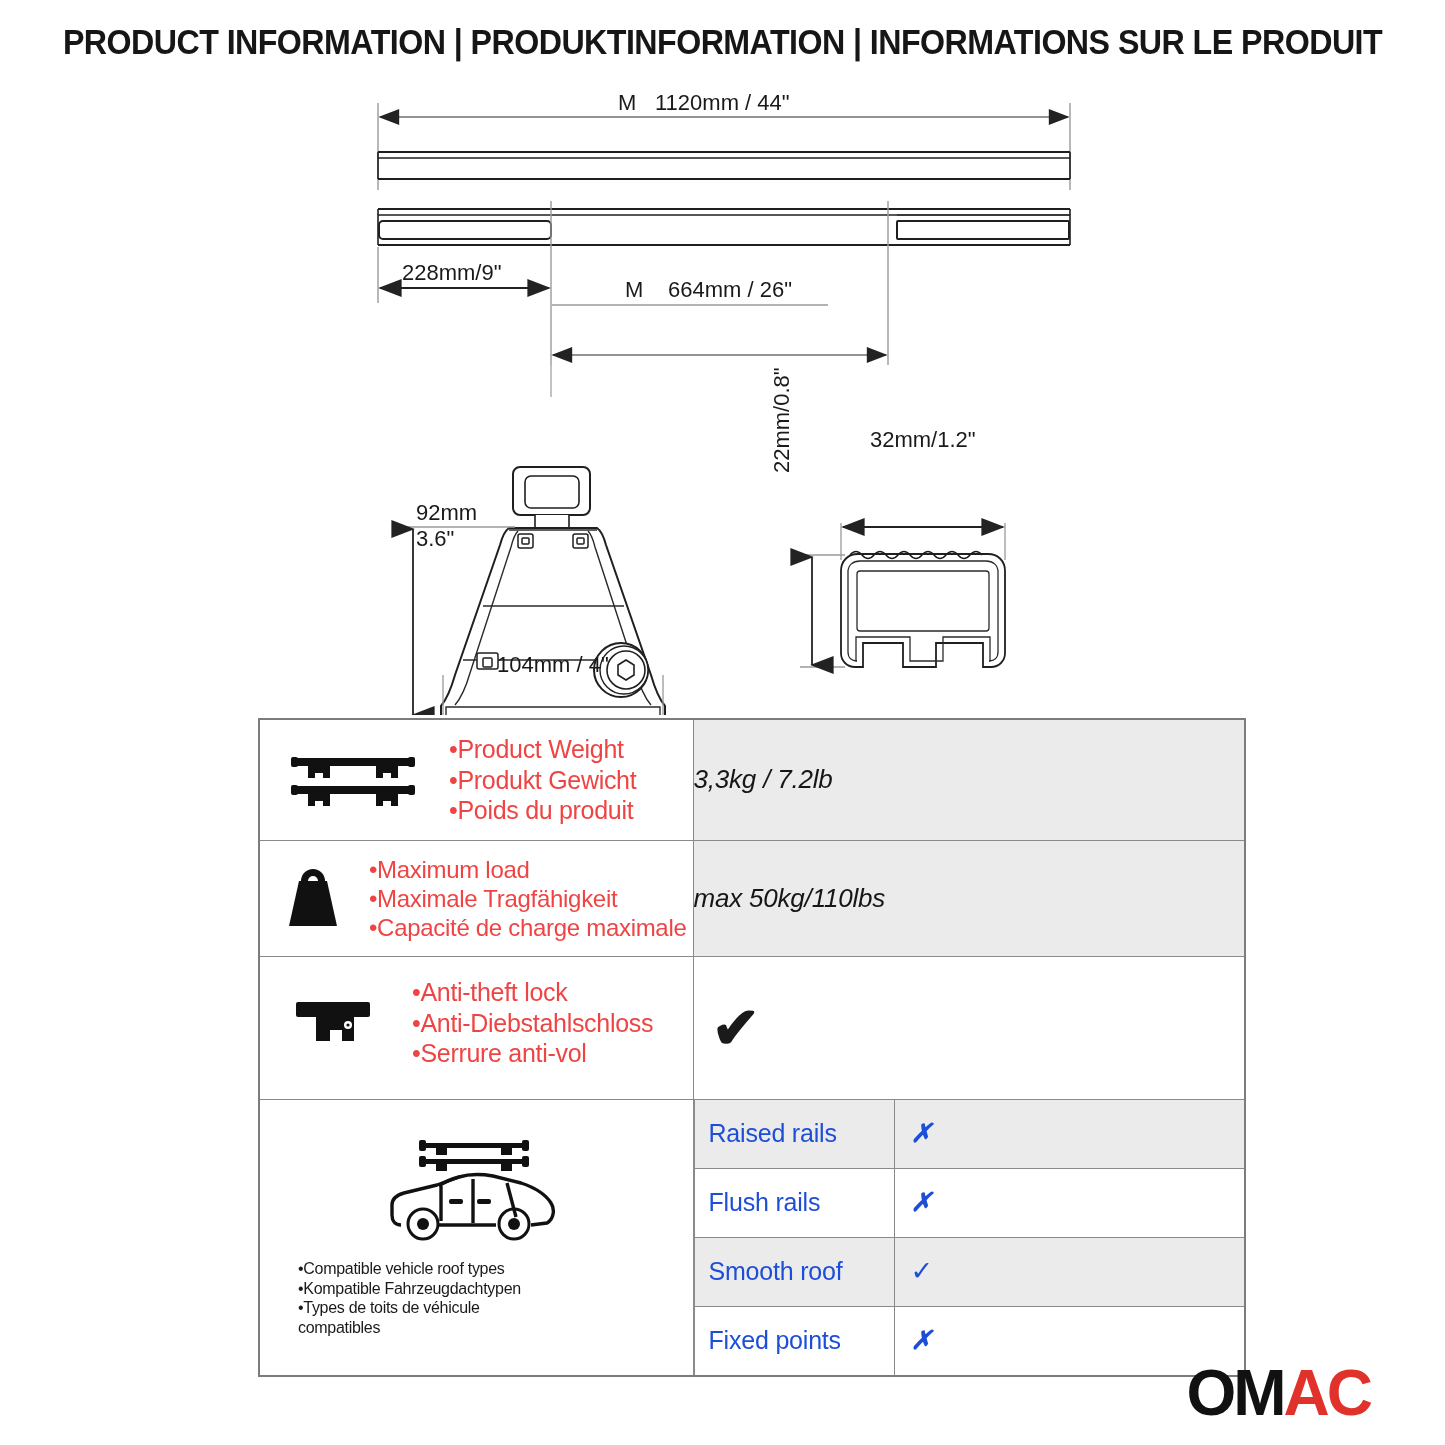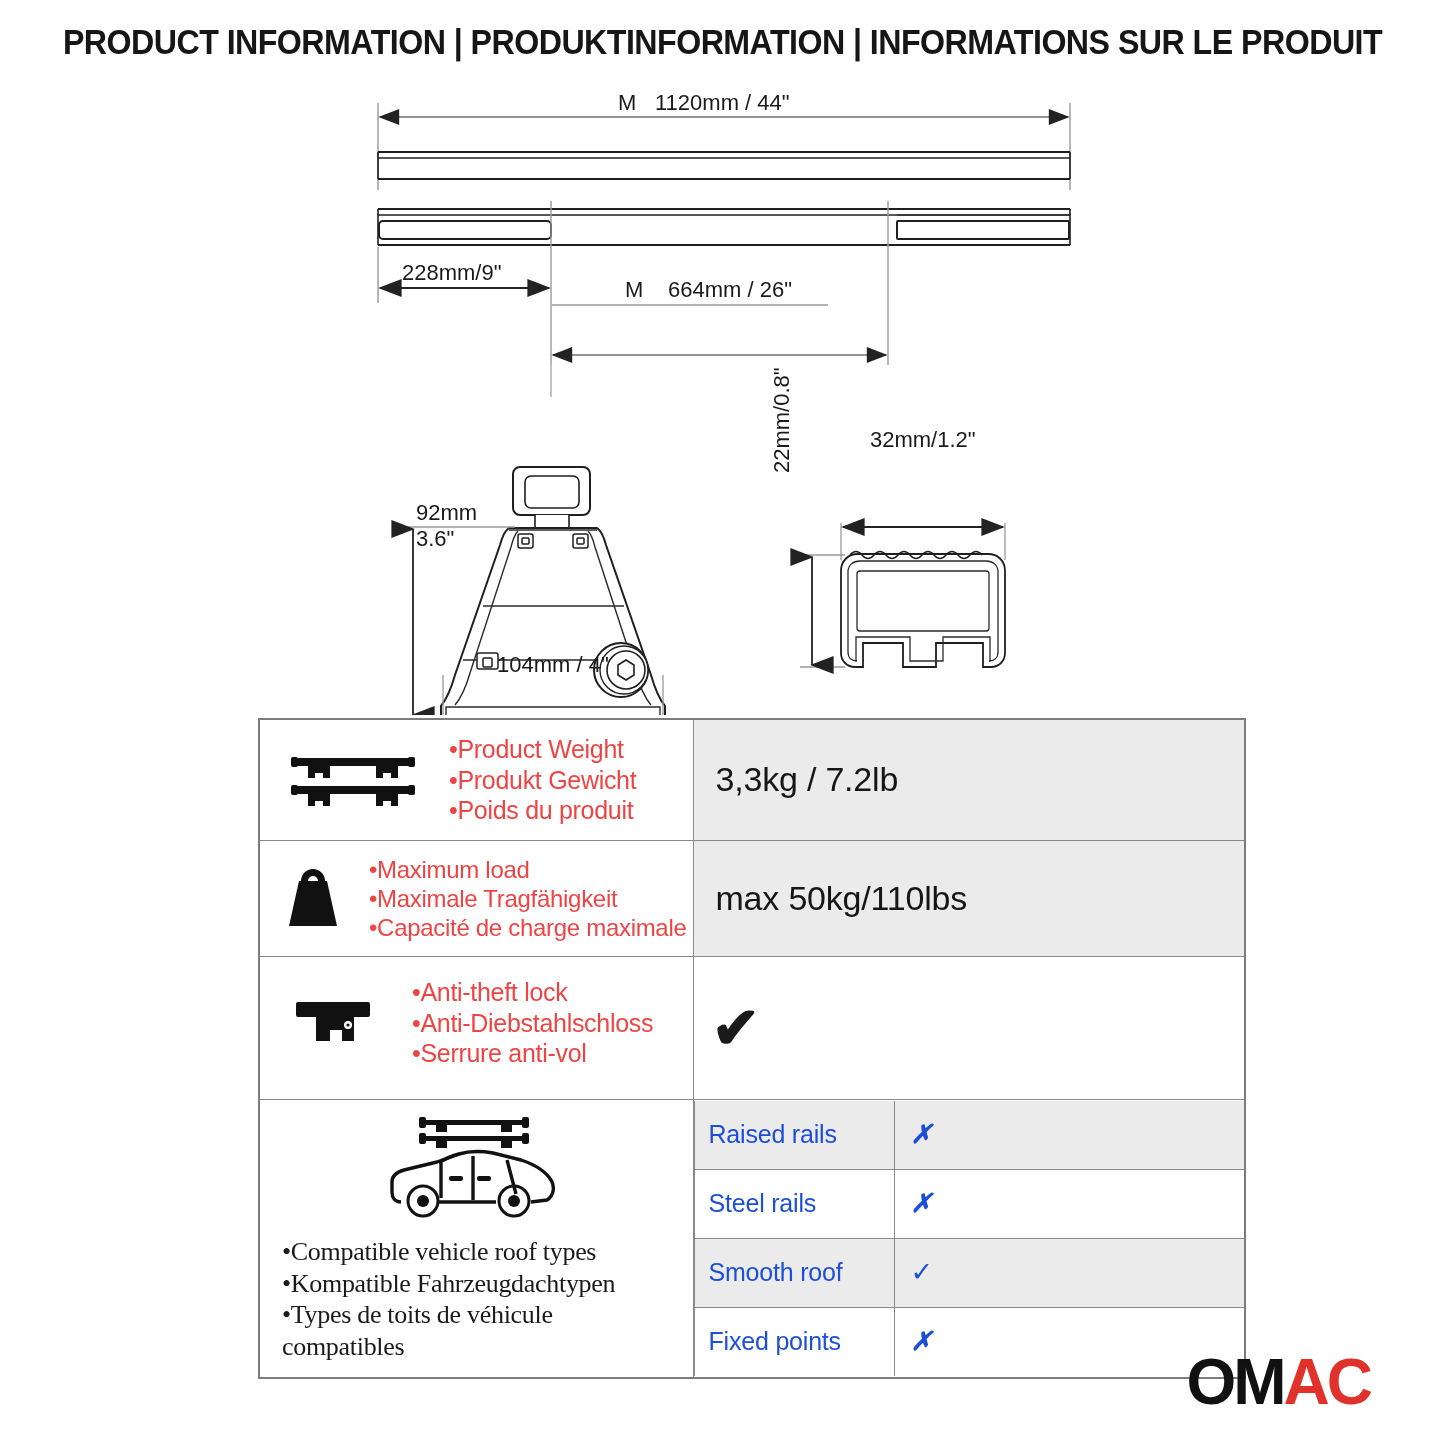--- a/index.html
+++ b/index.html
@@ -55,39 +55,39 @@
   .label-cell{
     flex:1 1 auto;
     padding:4px 6px 4px 4px;
     font-size:25px;
     line-height:1.22;
     color:#ef4444;
     letter-spacing:-0.3px;
   }
   .label-cell .ln{white-space:nowrap;}
   .value-cell{
-    font-size:34px;
+    font-size:26px;
     color:#161616;
-    padding-left:22px;
     letter-spacing:-0.2px;
+    font-style:italic;
   }
   .cell-pad{padding:10px 0;}
 
   
   .rooftypes-left{
     padding:10px 0 14px 0;
     text-align:left;
   }
   .rooftypes-left .cartop{
     display:flex;justify-content:center;align-items:center;
     margin-bottom:6px;
   }
   .rooftypes-left .txt{
-    font-size:26px;line-height:1.22;
-    padding-left:22px;letter-spacing:-0.3px;font-family:Liberation Serif, serif;
+    font-size:16px;line-height:1.22;
+    padding-left:38px;letter-spacing:-0.3px;
   }
 
   
   .roof-inner{
     width:100%;
     border-collapse:collapse;
   }
   .roof-inner td{
     border:1px solid #8a8a8a;
     height:68px;
@@ -101,21 +101,21 @@
   .roof-inner tr:first-child td{border-top:none;}
   .roof-inner tr:last-child td{border-bottom:none;}
   .roof-inner td:last-child{border-right:none;}
 
   .mark-check{font-size:27px;line-height:1;}
   .mark-cross{font-size:26px;line-height:1;font-style:italic;font-weight:bold;}
   .big-check{font-size:58px;line-height:1;font-weight:bold;padding-left:18px;}
 
   
   .logo{
-    position:absolute;right:26px;bottom:31px;
+    position:absolute;right:26px;bottom:20px;
     font-size:64px;
     font-weight:bold;
     letter-spacing:-3px;
     line-height:1;
     white-space:nowrap;
     text-align:center;
   }
   .logo .om{color:#111111;}
   .logo .ac{color:#E0322A;}
 </style>
@@ -451,21 +451,21 @@
         <td colspan="2" style="padding:0;">
           <table class="roof-inner">
             <tbody>
               <tr class="shaded">
                 <td class="name">Raised rails</td>
                 <td class="mark">
                   <span class="mark-cross">✗</span>
                 </td>
               </tr>
               <tr>
-                <td class="name">Steel rails</td>
+                <td class="name">Flush rails</td>
                 <td class="mark">
                   <span class="mark-cross">✗</span>
                 </td>
               </tr>
               <tr class="shaded">
                 <td class="name">Smooth roof</td>
                 <td class="mark">
                   <span class="mark-check">✓</span>
                 </td>
               </tr>

